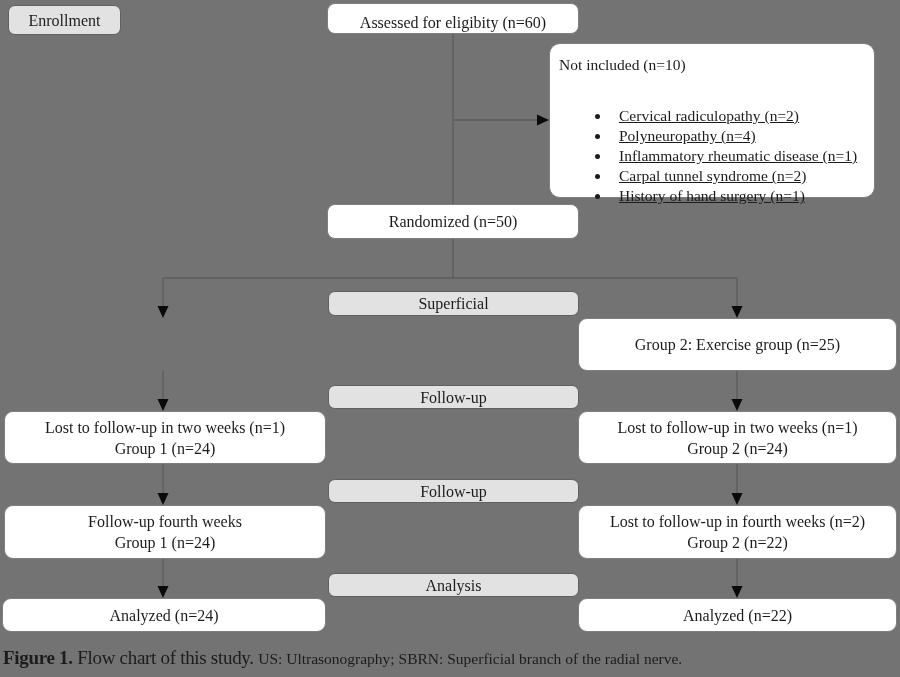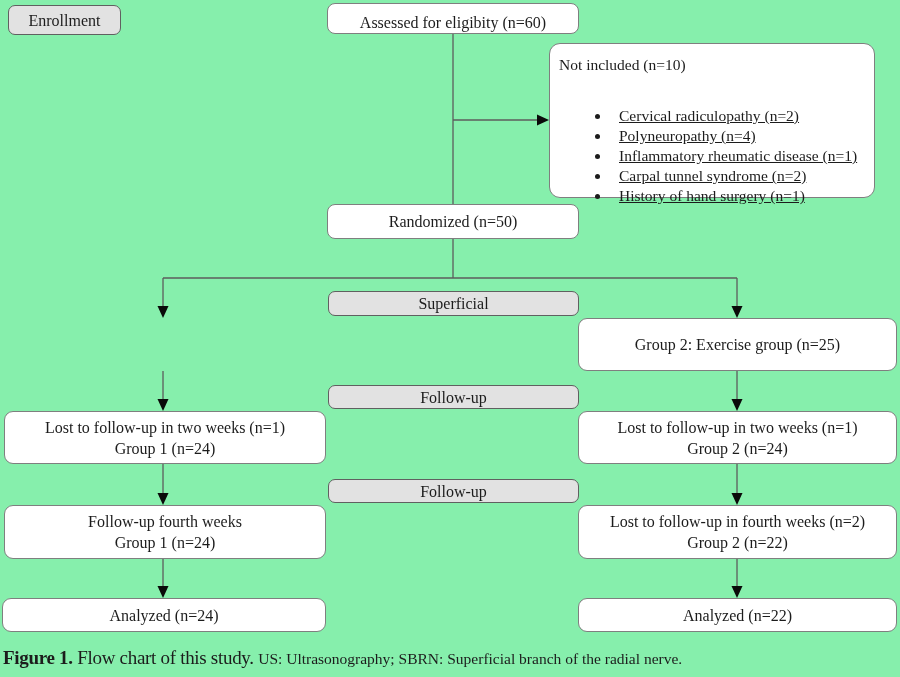--- a/index.html
+++ b/index.html
@@ -1,20 +1,20 @@
 <!DOCTYPE html>
 <html><head>
 <meta charset="utf-8">
 <style>
   html, body { margin: 0; padding: 0; background: #ffffff; }
   #figure-canvas {
     position: relative;
     width: 900px;
     height: 677px;
-    background: #86efac;
+    background: #737373;
     font-family: "Liberation Serif", "DejaVu Serif", serif;
     color: #1c1c1c;
     overflow: hidden;
   }
   #connector-layer {
     position: absolute;
     left: 0; top: 0;
     width: 900px; height: 677px;
     z-index: 0;
   }
@@ -158,20 +158,23 @@
   <div class="node" style="left:4px; top:505px; width:322px; height:54px;">
     <span>Follow-up fourth weeks</span>
     <span>Group 1 (n=24)</span>
   </div>
 
   <div class="node" style="left:578px; top:505px; width:319px; height:54px;">
     <span>Lost to follow-up in fourth weeks (n=2)</span>
     <span>Group 2 (n=22)</span>
   </div>
 
+  <div class="node stage" style="left:328px; top:573px; width:251px; height:24px;">
+    <span>Analysis</span>
+  </div>
 
   <div class="node" style="left:2px; top:598px; width:324px; height:34px;">
     <span>Analyzed (n=24)</span>
   </div>
 
   <div class="node" style="left:578px; top:598px; width:319px; height:34px;">
     <span>Analyzed (n=22)</span>
   </div>
 
   <div id="figure-caption">

